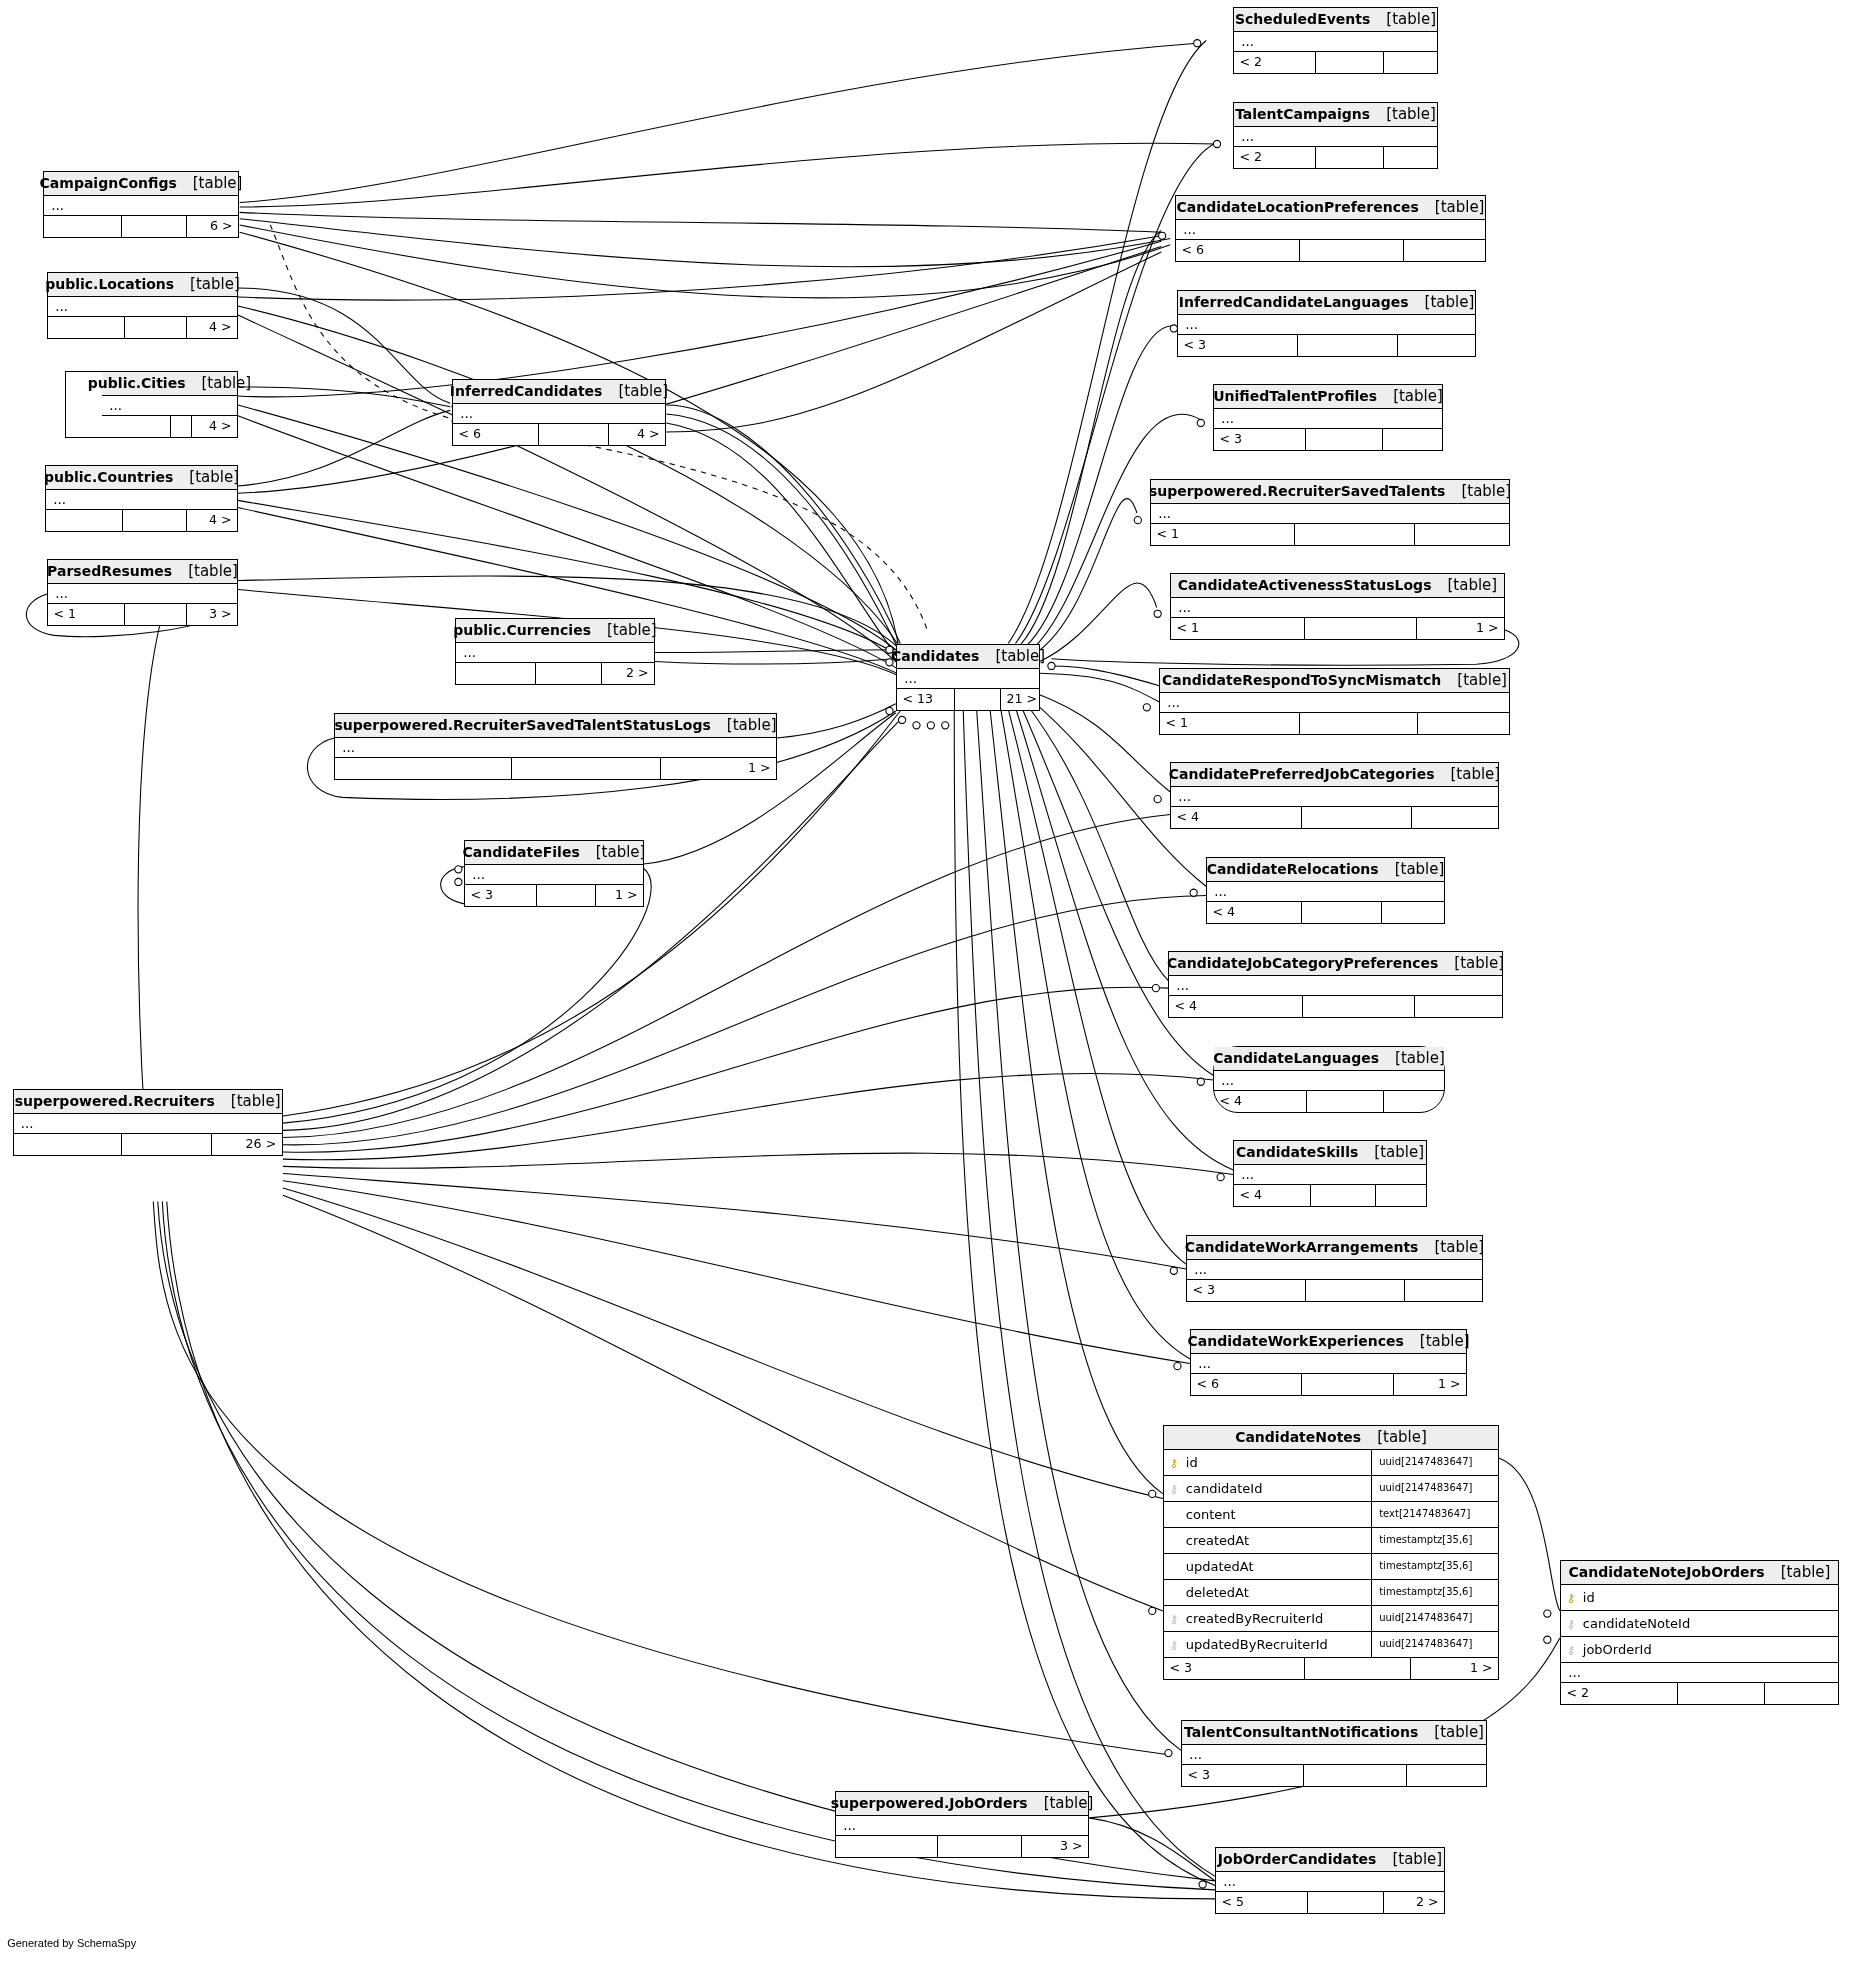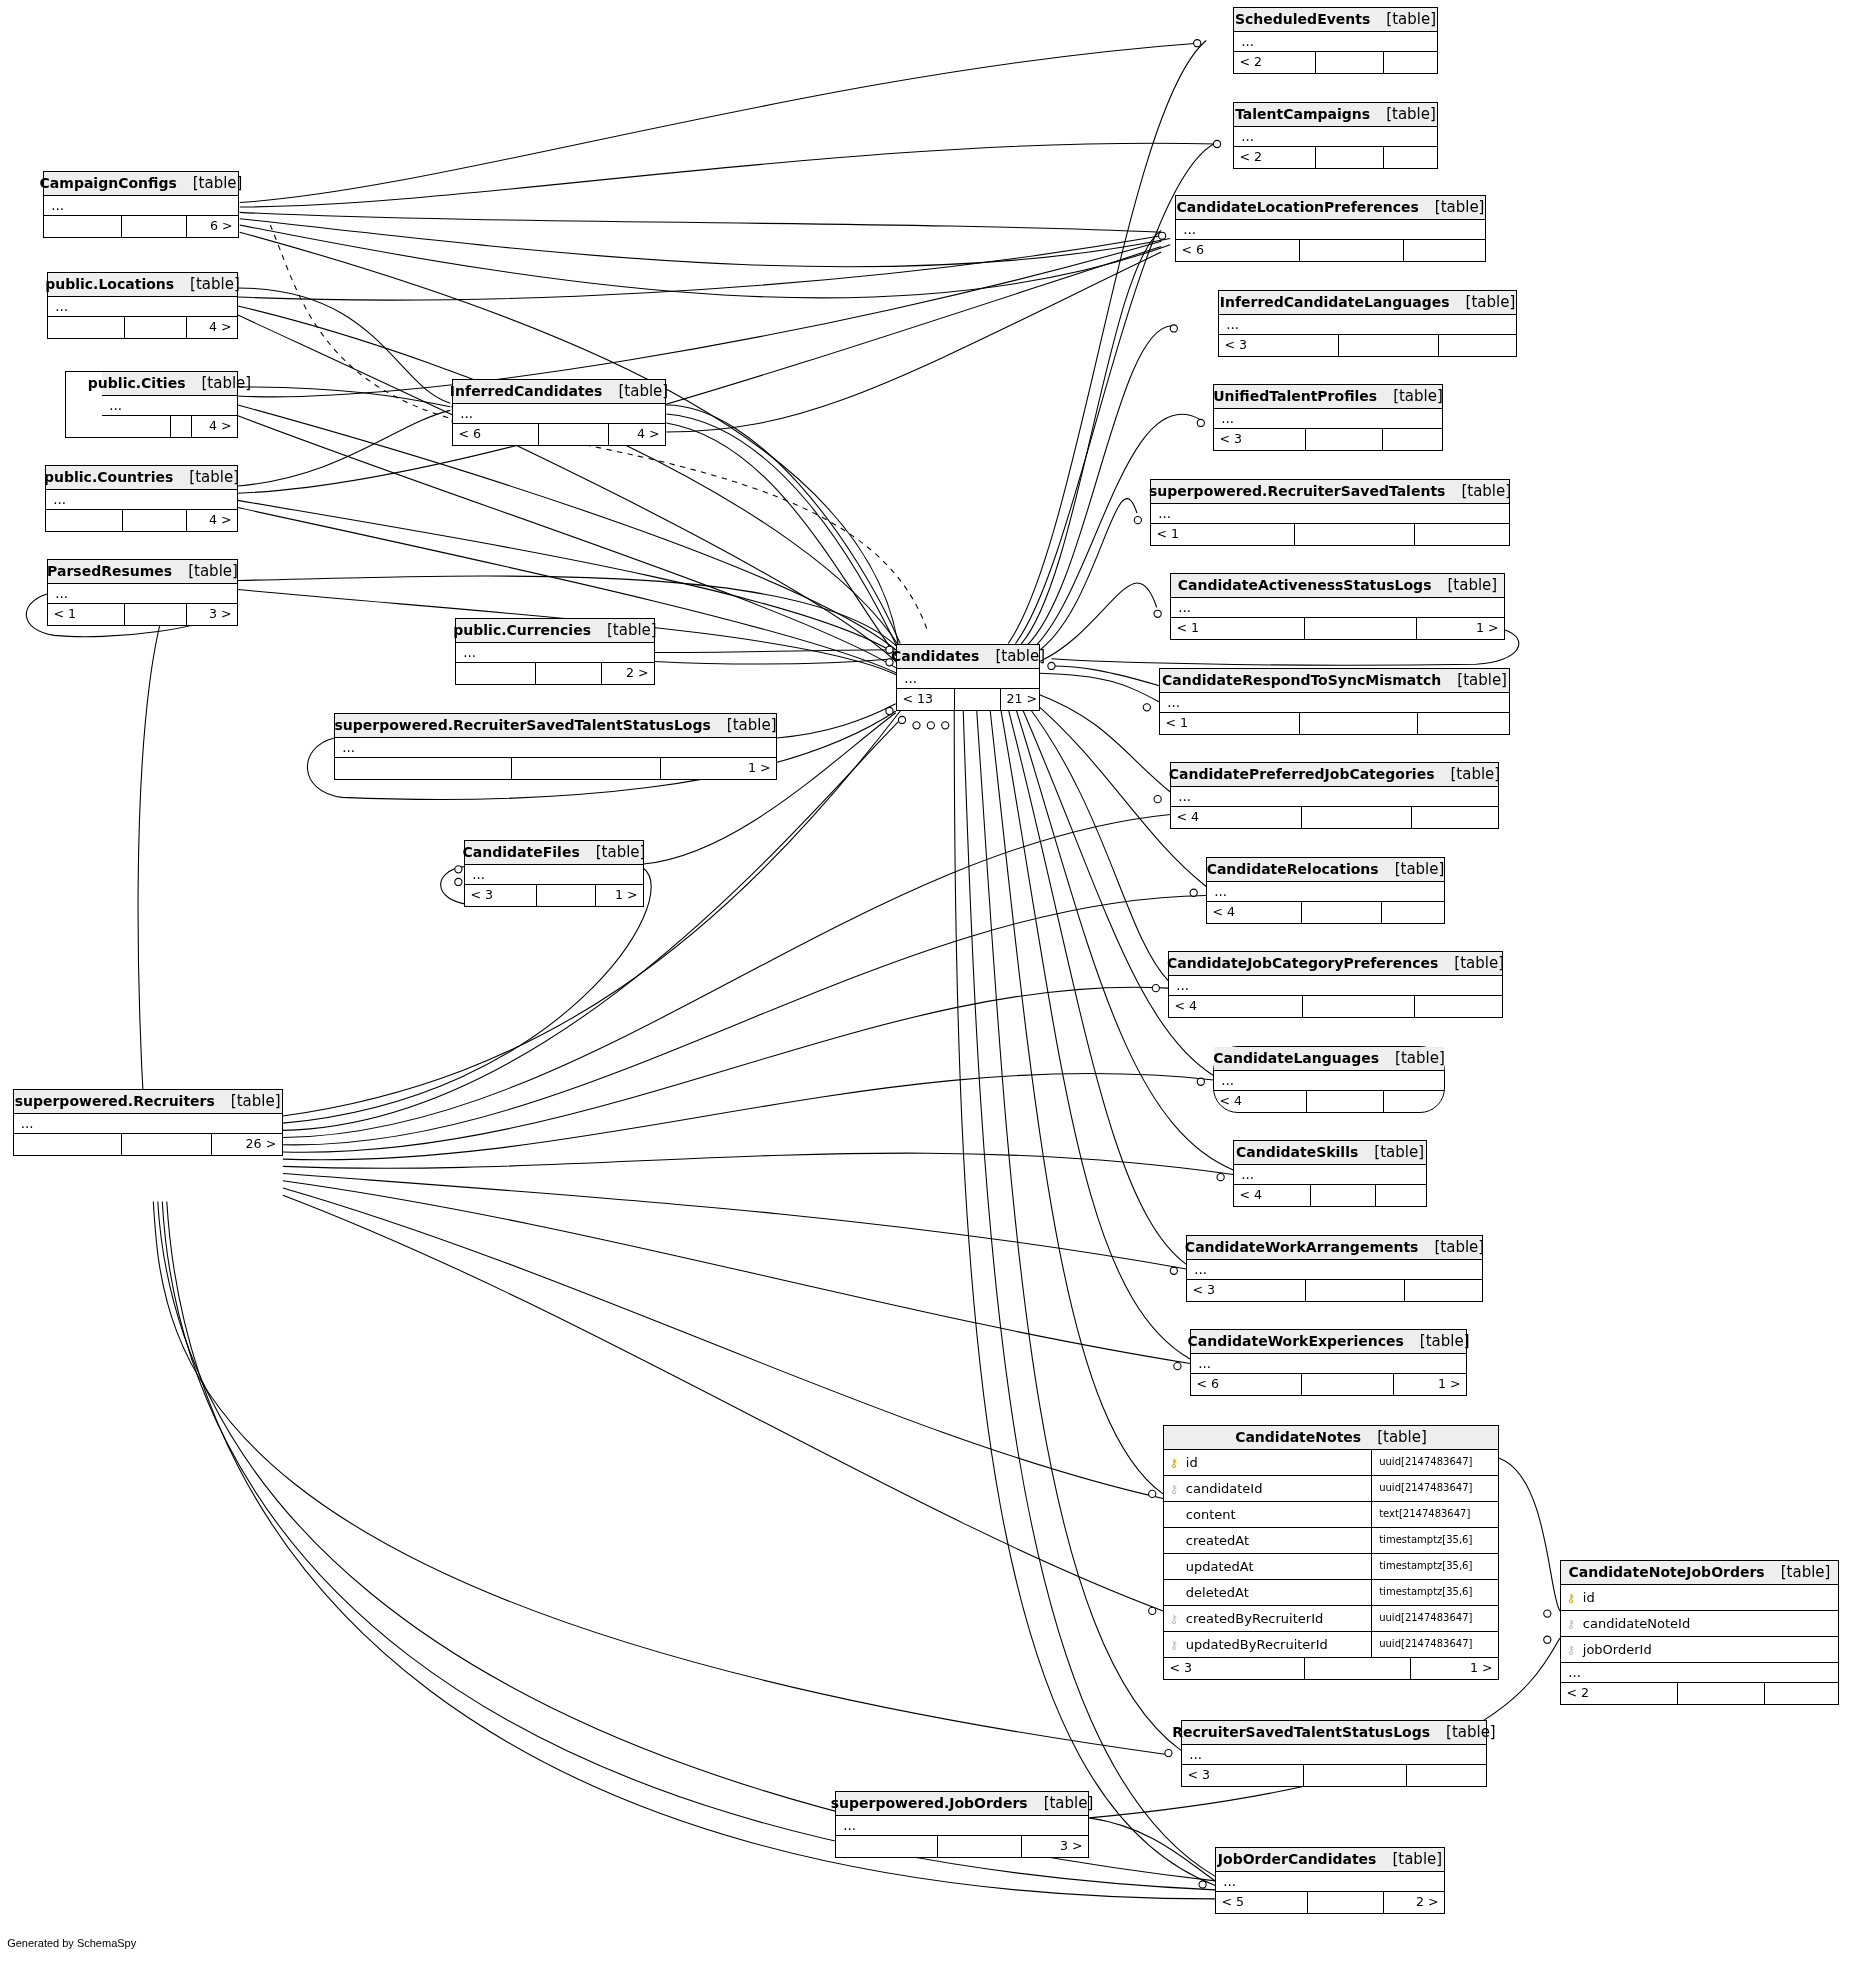--- a/index.html
+++ b/index.html
@@ -288,21 +288,21 @@
           <span class="tbl-name">CandidateLocationPreferences</span>
           <span class="tbl-tag">[table]</span>
         </div>
         <div class="tbl-ellipsis">...</div>
         <div class="tbl-footer">
           <div class="ft-cell ft-left" style="width: 124px;">&lt; 6</div>
           <div class="ft-cell ft-mid"></div>
           <div class="ft-cell ft-right" style="width: 81px;"></div>
         </div>
       </div>
-      <div class="table-node" style="left: 1218px; top: 290px; width: 299px;">
+      <div class="table-node" style="left: 1177px; top: 290px; width: 299px;">
         <div class="tbl-header">
           <span class="tbl-name">InferredCandidateLanguages</span>
           <span class="tbl-tag">[table]</span>
         </div>
         <div class="tbl-ellipsis">...</div>
         <div class="tbl-footer">
           <div class="ft-cell ft-left" style="width: 120px;">&lt; 3</div>
           <div class="ft-cell ft-mid"></div>
           <div class="ft-cell ft-right" style="width: 77px;"></div>
         </div>
@@ -434,21 +434,21 @@
         </div>
         <div class="tbl-ellipsis">...</div>
         <div class="tbl-footer">
           <div class="ft-cell ft-left" style="width: 111px;">&lt; 6</div>
           <div class="ft-cell ft-mid"></div>
           <div class="ft-cell ft-right" style="width: 72px;">1 &gt;</div>
         </div>
       </div>
       <div class="table-node" style="left: 1181px; top: 1720px; width: 306px;">
         <div class="tbl-header">
-          <span class="tbl-name">RecruiterSavedTalentStatusLogs</span>
+          <span class="tbl-name">TalentConsultantNotifications</span>
           <span class="tbl-tag">[table]</span>
         </div>
         <div class="tbl-ellipsis">...</div>
         <div class="tbl-footer">
           <div class="ft-cell ft-left" style="width: 122px;">&lt; 3</div>
           <div class="ft-cell ft-mid"></div>
           <div class="ft-cell ft-right" style="width: 79px;"></div>
         </div>
       </div>
       <div class="table-node" style="left: 835px; top: 1791px; width: 254px;">

